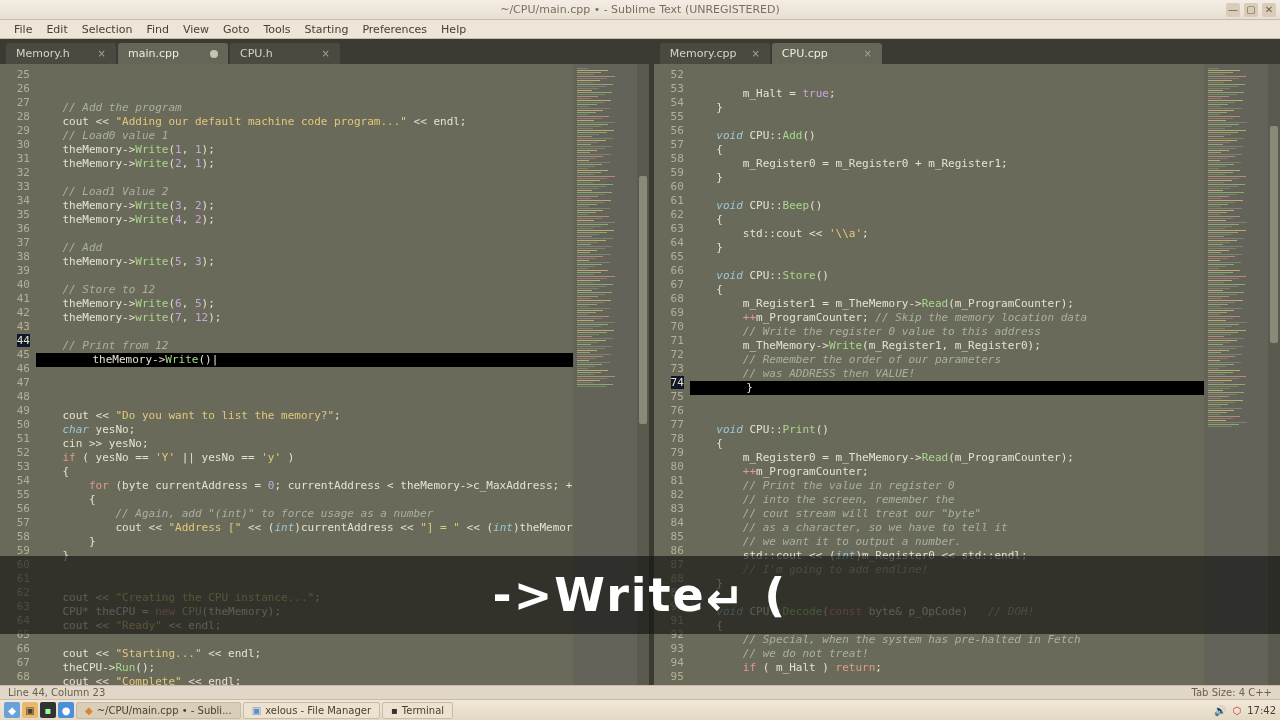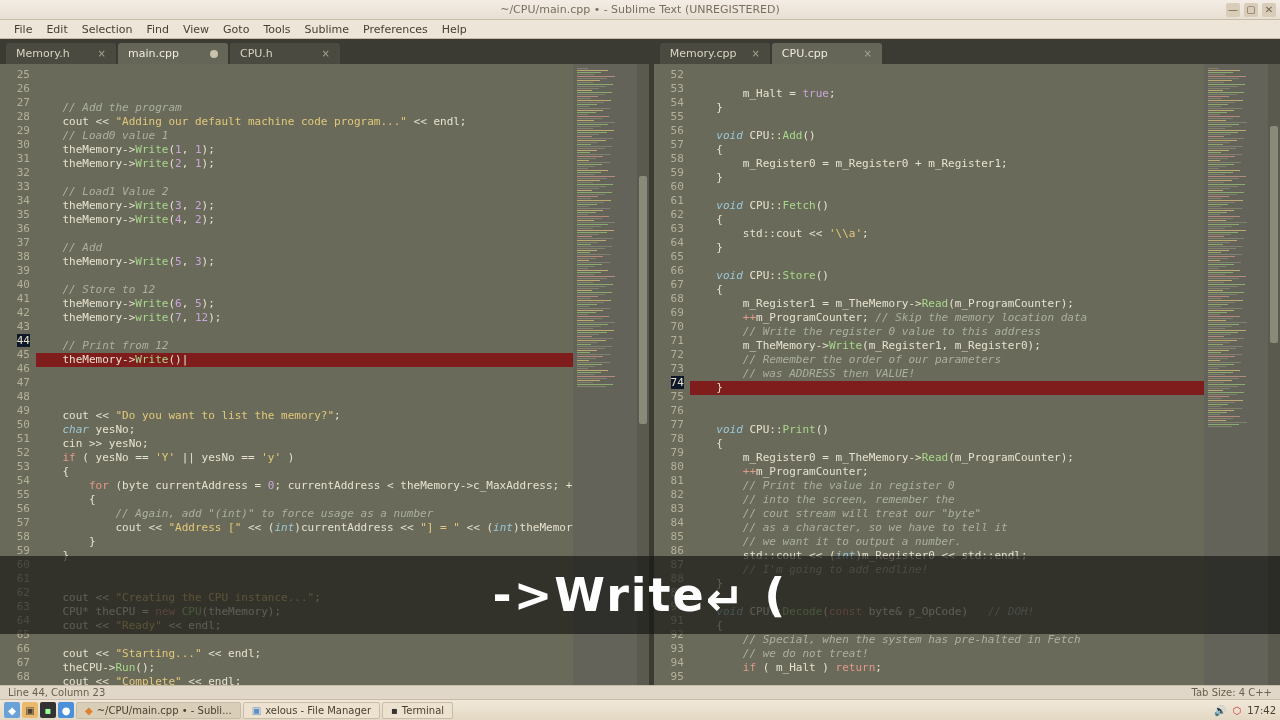--- a/index.html
+++ b/index.html
@@ -22,21 +22,21 @@
 .tabbar { height:25px; background:#3b3b33; display:flex; align-items:end; padding:2px 6px 0 6px; gap:2px; }
 .tab { background:#4a4a40; color:#d9d4c2; padding:4px 10px; border-radius:3px 3px 0 0; font-size:11px; display:flex; align-items:center; gap:10px; cursor:pointer; min-width:110px; justify-content:space-between; }
 .tab.active { background:#656558; color:#f0ecdc; }
 .tab .tx { font-size:10px; color:#aca690; }
 .dot { width:8px; height:8px; border-radius:50%; background:#c9c3ad; display:inline-block; }
 
 .editor { flex:1; background:#6a6a5a; display:flex; position:relative; overflow:hidden; }
 .gutter { width:36px; background:#6a6a5a; color:#b5b09a; text-align:right; padding:4px 6px 4px 0; font:11px/14px "DejaVu Sans Mono",monospace; white-space:pre; }
 .gutter .hl { background:#0f172a; color:#e8e2c9; }
 .code { flex:1; padding:4px 0; font:11px/14px "DejaVu Sans Mono",monospace; color:#e6e2cf; white-space:pre; overflow:hidden; position:relative;margin-top:19px; }
-.code .hl-line { background:#7f1d1d; display:block; }
+.code .hl-line { background:#000000; display:block;padding-left:30px; }
 
 .minimap { width:64px; background:#63635a; position:relative; overflow:hidden; }
 .minimap .mm { position:absolute; top:4px; left:4px; right:4px; bottom:4px; opacity:.7; }
 .mm-line { height:1px; margin-bottom:1px; background:#8d8d7a; }
 .mm-line.b { background:#e2c97a; }
 .mm-line.g { background:#9bc87a; }
 .mm-line.r { background:#d99a89; }
 
 .scroll-v { width:12px; background:#5a5a4e; position:relative; }
 .scroll-v .thumb { position:absolute; left:2px; right:2px; top:18%; height:40%; background:#8a8a78; border-radius:2px; }
@@ -77,21 +77,21 @@
 </div>
 
 <div class="menubar">
   <span>File</span>
   <span>Edit</span>
   <span>Selection</span>
   <span>Find</span>
   <span>View</span>
   <span>Goto</span>
   <span>Tools</span>
-  <span>Sublime</span>
+  <span>Starting</span>
   <span>Preferences</span>
   <span>Help</span>
 </div>
 
 <div class="work">
 
   <div class="pane left">
     <div class="tabbar">
       <div class="tab">
           <span>Memory.h</span>
@@ -427,21 +427,21 @@
 95
 </div>
       <div class="code" id="code-right">        m_Halt = <span class="n">true</span>;
     }
 
     <span class="t">void</span> CPU::<span class="f">Add</span>()
     {
         m_Register0 = m_Register0 + m_Register1;
     }
 
-    <span class="t">void</span> CPU::<span class="f">Fetch</span>()
+    <span class="t">void</span> CPU::<span class="f">Beep</span>()
     {
         std::cout &lt;&lt; <span class="s">'\\a'</span>;
     }
 
     <span class="t">void</span> CPU::<span class="f">Store</span>()
     {
         m_Register1 = m_TheMemory-&gt;<span class="f">Read</span>(m_ProgramCounter);
         <span class="o">++</span>m_ProgramCounter; <span class="c">// Skip the memory location data</span>
 <span class="c">        // Write the register 0 value to this address</span>
         m_TheMemory-&gt;<span class="f">Write</span>(m_Register1, m_Register0);

